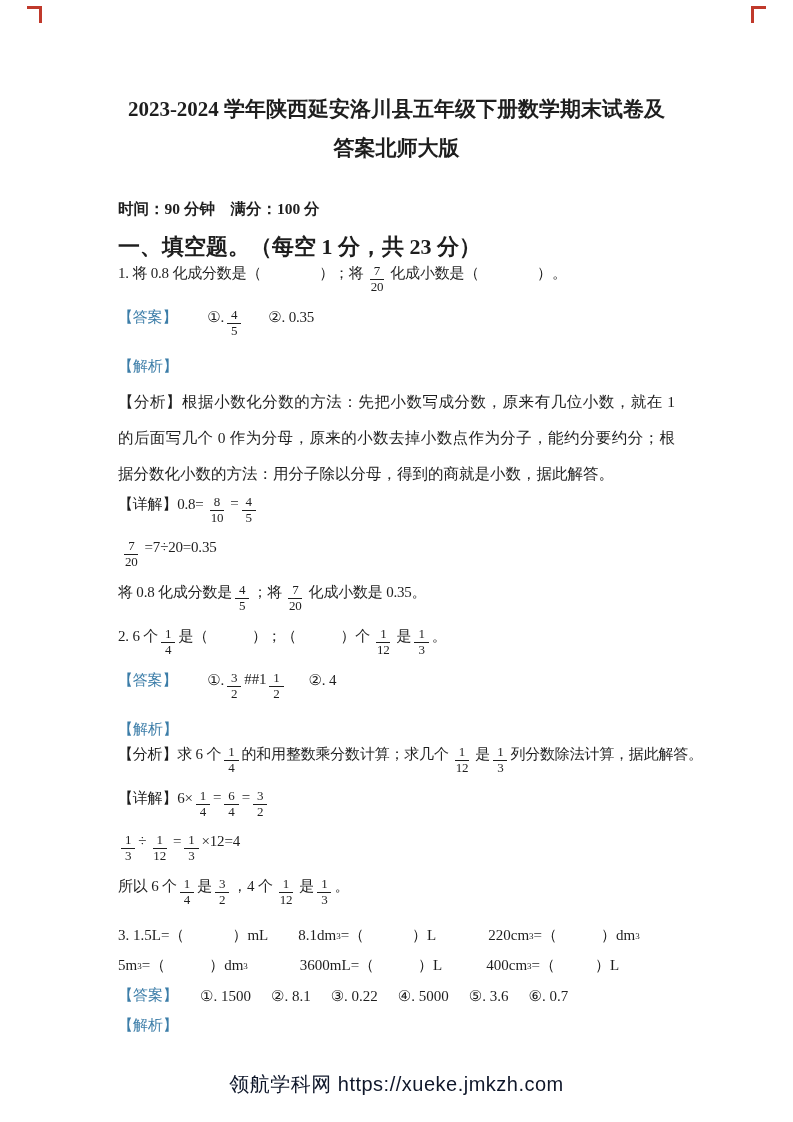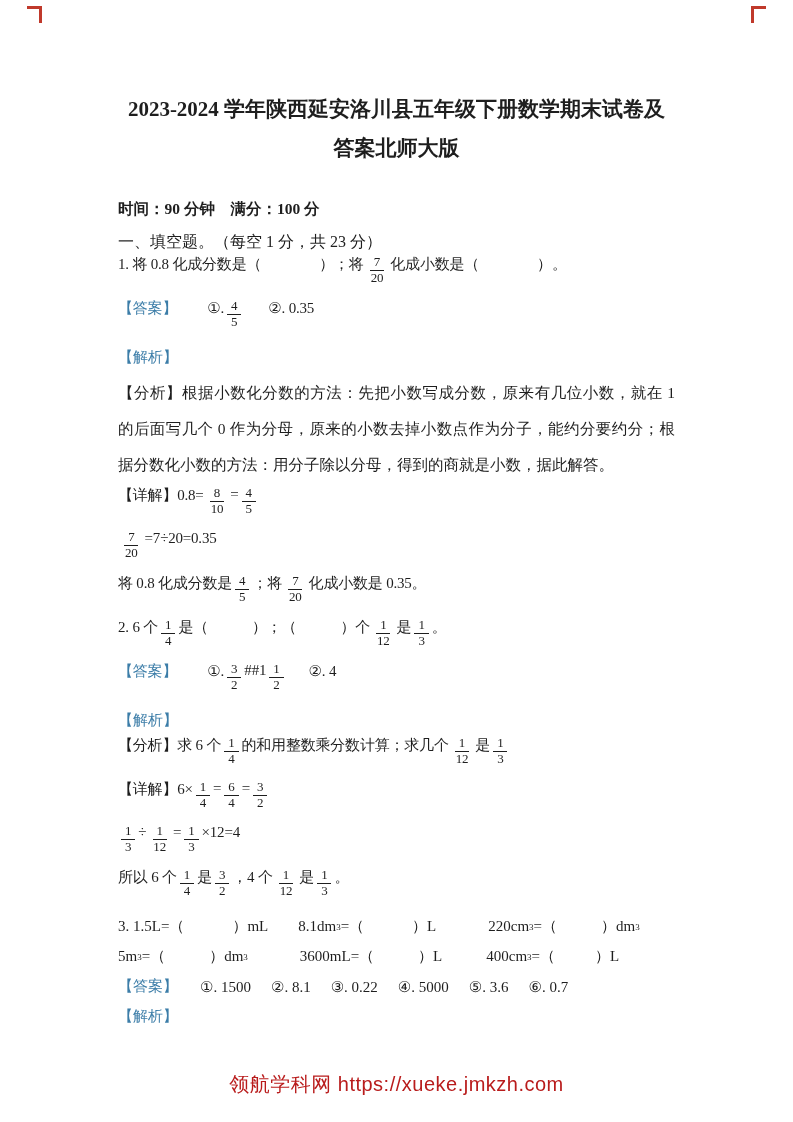--- a/index.html
+++ b/index.html
@@ -11,36 +11,36 @@
     font-family:"Liberation Serif","DejaVu Serif",serif;
     color:#1e1e1e;
   }
   .corner{position:absolute;width:12px;height:14px;top:6px;}
   .corner.left{left:27px;border-top:3px solid var(--mark,#c0392b);border-right:3px solid var(--mark,#c0392b);}
   .corner.right{right:27px;border-top:3px solid var(--mark,#c0392b);border-left:3px solid var(--mark,#c0392b);}
   .content{padding:96px 118px 0 118px;}
   .title{font-weight:bold;font-size:21px;line-height:1.3;text-align:center;}
   .title.t2{margin-top:12px;}
   .meta{font-weight:bold;font-size:15.5px;text-align:left;margin-top:36px;}
-  .heading{font-weight:normal;font-size:16px;margin-top:12px;}
+  .heading{font-weight:bold;font-size:22px;margin-top:12px;}
   .block{font-size:15px;white-space:nowrap;}
   .mathline{display:flex;align-items:flex-start;min-height:42px;margin-top:2px;letter-spacing:-0.2px;}
   .labelline{margin-top:4px;min-height:26px;display:flex;align-items:center;}
   .para{white-space:normal;text-align:justify;line-height:2.35;margin-top:4px;font-size:15.5px;}
   .blue{color:var(--blue,#3c7da8);}
   .frac{display:inline-flex;flex-direction:column;align-items:center;margin:0 3px;font-size:13px;line-height:1.15;vertical-align:middle;}
   .frac .num{padding:0 4px;border-bottom:1px solid #1e1e1e;}
   .frac .den{padding:0 4px;}
   .gap{display:inline-block;height:1px;}
   sup{font-size:9px;line-height:0;}
   .footer{
     position:absolute;left:0;right:0;bottom:24px;
     text-align:center;
     font-family:"Liberation Sans","DejaVu Sans",sans-serif;
-    font-size:20px;color:#b91c1c;letter-spacing:0.5px;
+    font-size:20px;color:#0f172a;letter-spacing:0.5px;
   }
 </style>
 </head>
 <body>
 
 <div class="page">
   <div class="corner left"></div>
   <div class="corner right"></div>
 
   <div class="content">
@@ -158,20 +158,21 @@
           <span>的和用整数乘分数计算；求几个</span>
           <span class="frac">
             <span class="num">1</span>
             <span class="den">12</span>
           </span>
           <span>是</span>
           <span class="frac">
             <span class="num">1</span>
             <span class="den">3</span>
           </span>
+          <span>列分数除法计算，据此解答。</span>
         </div>
         <div class="block mathline">
           <span>【详解】6×</span>
           <span class="frac">
             <span class="num">1</span>
             <span class="den">4</span>
           </span>
           <span>=</span>
           <span class="frac">
             <span class="num">6</span>

